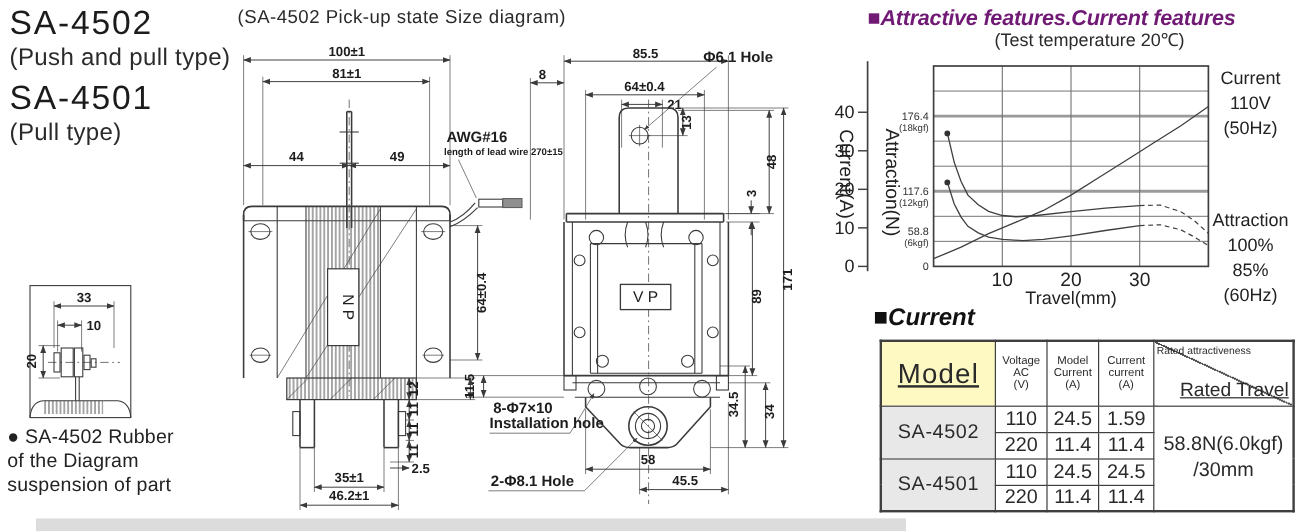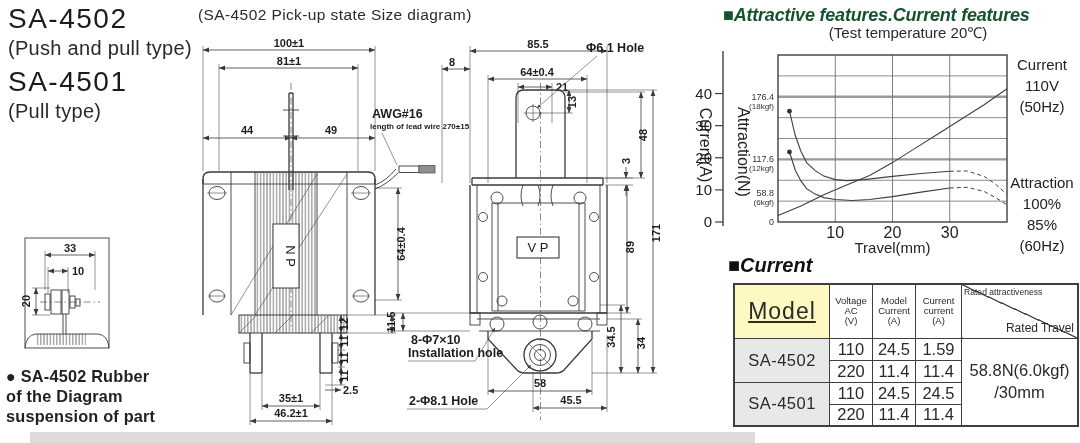--- a/index.html
+++ b/index.html
@@ -6,21 +6,21 @@
   .page{position:relative;width:1080px;height:443px;background:#ffffff;overflow:hidden;
         font-family:"Liberation Sans",sans-serif;color:#222;}
   .abs{position:absolute;}
 
   
   .pm{font-size:28px;letter-spacing:1.5px;color:#1b1b1b;line-height:1.1;}
   .pt{font-size:20px;letter-spacing:.3px;color:#2a2a2a;line-height:1.3;margin-bottom:6px;}
 
   .mid-title{font-size:15.5px;letter-spacing:.4px;color:#2a2a2a;white-space:nowrap;}
 
-  .feat-head{font-size:18px;font-weight:bold;font-style:italic;color:#14532d;white-space:nowrap;letter-spacing:-.2px;}
+  .feat-head{font-size:18px;font-weight:bold;font-style:italic;color:#701a75;white-space:nowrap;letter-spacing:-.2px;}
   .feat-sub{font-size:15px;color:#2a2a2a;text-align:center;width:290px;}
   .cur-head{font-size:20px;font-weight:bold;font-style:italic;color:#111;white-space:nowrap;}
 
   
   svg{overflow:visible;}
   .o{stroke:#3a3a3a;stroke-width:1.3;fill:none;}
   .o2{stroke:#3a3a3a;stroke-width:.9;fill:none;}
   .d{stroke:#3a3a3a;stroke-width:.8;fill:none;}
   .e{stroke:#3a3a3a;stroke-width:.55;fill:none;}
   .cl{stroke:#3a3a3a;stroke-width:.6;fill:none;stroke-dasharray:7 3 1.5 3;}
@@ -47,21 +47,21 @@
   tr.hr{height:54px;}
   tr.dr{height:22px;}
   .model-h{width:94px;background:#fef9c3;font-size:23px;font-weight:400;letter-spacing:1px;text-decoration:underline;}
   .model-c{background:#e8e8e8;font-size:16.5px;font-weight:400;letter-spacing:.5px;}
   .small-h{font-size:9.5px;line-height:1.1;font-weight:400;}
   .small-h span{display:block;}
   .w-v{width:42px;}.w-s{width:42px;}.w-h{width:45px;}
   .diag{width:115px;position:relative;
         background:linear-gradient(to top right,transparent calc(50% - .7px),#4a4a4a calc(50% - .7px),#4a4a4a calc(50% + .7px),transparent calc(50% + .7px));}
   .diag .dtop{position:absolute;top:2px;left:2px;font-size:8.6px;font-weight:400;}
-  .diag .dbot{position:absolute;bottom:3px;right:3px;font-size:12px;font-weight:400;}
+  .diag .dbot{position:absolute;bottom:3px;right:3px;font-size:16px;font-weight:400;text-decoration:underline;}
   td.num{font-size:16.5px;font-weight:400;}
   td.rated{font-size:16.5px;text-align:left;padding-left:4px;line-height:1.3;}
   td.rated span{display:block;}
 
   .strip{background:#dcdcdc;}
 </style>
 </head>
 <body>
 
 <div class="page">
@@ -350,21 +350,21 @@
       <rect class="o2" x="56" y="64" width="4" height="7"></rect>
       <line class="o2" x1="43" y1="79" x2="43" y2="99"></line>
         <line class="o2" x1="46" y1="79" x2="46" y2="99"></line>
       <rect x="16" y="99" width="50" height="11" fill="url(#vh)" stroke="none"></rect>
       <line class="o2" x1="16" y1="99" x2="66" y2="99"></line>
       <path class="o2" d="M5,113 Q6,100 16,99"></path>
         <path class="o2" d="M89,113 Q88,100 78,99 L66,99"></path>
     </g>
   </svg>
 
-  <div class="abs cap" style="left:6px;top:366px;font-weight:bold;">
+  <div class="abs cap" style="left:6px;top:354px;">
     <div>● SA-4502 Rubber</div>
     <div>of the Diagram</div>
     <div>suspension of part</div>
   </div>
 
   <div class="abs feat-head" style="left:723px;top:5px;">■Attractive features.Current features</div>
   <div class="abs feat-sub" style="left:763px;top:22px;">(Test temperature 20℃)</div>
 
   <svg id="chart" class="abs" style="left:690px;top:40px;" width="390" height="230" viewBox="0 0 390 230">
       <line x1="88" x2="317" y1="161.125" y2="161.125" stroke="#6f6f6f" stroke-width="0.8"></line>

